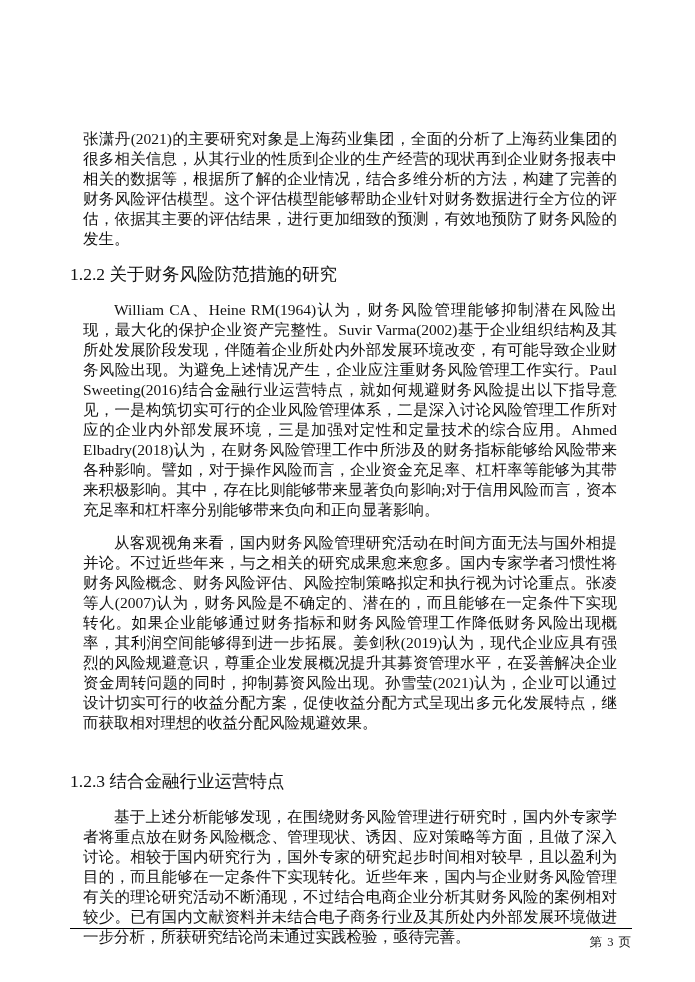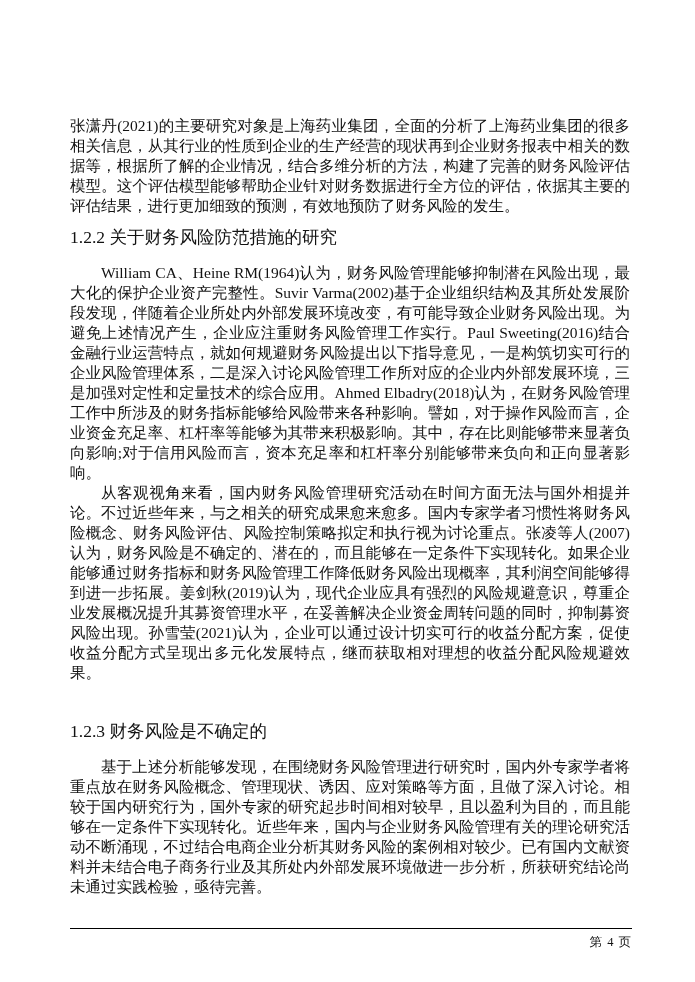--- a/index.html
+++ b/index.html
@@ -20,21 +20,21 @@
     position: absolute;
     left: 70px;
     top: 116px;
     width: 560px;
   }
   .body-par {
     font-size: 15.5px;
     line-height: 20px;
     text-align: justify;
     text-justify: inter-ideograph;
-    margin: 0;
+    margin: 13px;
     text-indent: 2em;
     font-weight: 400;
   }
   .body-par.continuation {
     text-indent: 0;
   }
   .section-heading {
     font-size: 17.5px;
     font-weight: 400;
     line-height: 24px;
@@ -71,23 +71,23 @@
   <div class="content">
 
     <p class="body-par continuation">张潇丹(2021)的主要研究对象是上海药业集团，全面的分析了上海药业集团的很多相关信息，从其行业的性质到企业的生产经营的现状再到企业财务报表中相关的数据等，根据所了解的企业情况，结合多维分析的方法，构建了完善的财务风险评估模型。这个评估模型能够帮助企业针对财务数据进行全方位的评估，依据其主要的评估结果，进行更加细致的预测，有效地预防了财务风险的发生。</p>
 
     <h2 class="section-heading">1.2.2 关于财务风险防范措施的研究</h2>
 
     <p class="body-par">William CA、Heine RM(1964)认为，财务风险管理能够抑制潜在风险出现，最大化的保护企业资产完整性。Suvir Varma(2002)基于企业组织结构及其所处发展阶段发现，伴随着企业所处内外部发展环境改变，有可能导致企业财务风险出现。为避免上述情况产生，企业应注重财务风险管理工作实行。Paul Sweeting(2016)结合金融行业运营特点，就如何规避财务风险提出以下指导意见，一是构筑切实可行的企业风险管理体系，二是深入讨论风险管理工作所对应的企业内外部发展环境，三是加强对定性和定量技术的综合应用。Ahmed Elbadry(2018)认为，在财务风险管理工作中所涉及的财务指标能够给风险带来各种影响。譬如，对于操作风险而言，企业资金充足率、杠杆率等能够为其带来积极影响。其中，存在比则能够带来显著负向影响;对于信用风险而言，资本充足率和杠杆率分别能够带来负向和正向显著影响。</p>
 
     <p class="body-par">从客观视角来看，国内财务风险管理研究活动在时间方面无法与国外相提并论。不过近些年来，与之相关的研究成果愈来愈多。国内专家学者习惯性将财务风险概念、财务风险评估、风险控制策略拟定和执行视为讨论重点。张凌等人(2007)认为，财务风险是不确定的、潜在的，而且能够在一定条件下实现转化。如果企业能够通过财务指标和财务风险管理工作降低财务风险出现概率，其利润空间能够得到进一步拓展。姜剑秋(2019)认为，现代企业应具有强烈的风险规避意识，尊重企业发展概况提升其募资管理水平，在妥善解决企业资金周转问题的同时，抑制募资风险出现。孙雪莹(2021)认为，企业可以通过设计切实可行的收益分配方案，促使收益分配方式呈现出多元化发展特点，继而获取相对理想的收益分配风险规避效果。</p>
 
-    <h2 class="section-heading second">1.2.3 财务风险是不确定的</h2>
+    <h2 class="section-heading second">1.2.3 结合金融行业运营特点</h2>
 
     <p class="body-par">基于上述分析能够发现，在围绕财务风险管理进行研究时，国内外专家学者将重点放在财务风险概念、管理现状、诱因、应对策略等方面，且做了深入讨论。相较于国内研究行为，国外专家的研究起步时间相对较早，且以盈利为目的，而且能够在一定条件下实现转化。近些年来，国内与企业财务风险管理有关的理论研究活动不断涌现，不过结合电商企业分析其财务风险的案例相对较少。已有国内文献资料并未结合电子商务行业及其所处内外部发展环境做进一步分析，所获研究结论尚未通过实践检验，亟待完善。</p>
 
   </div>
 
   <div class="footer-rule"></div>
 
-  <div class="footer-text">第 4 页</div>
+  <div class="footer-text">第 3 页</div>
 
 </div>
 
 </body></html>

